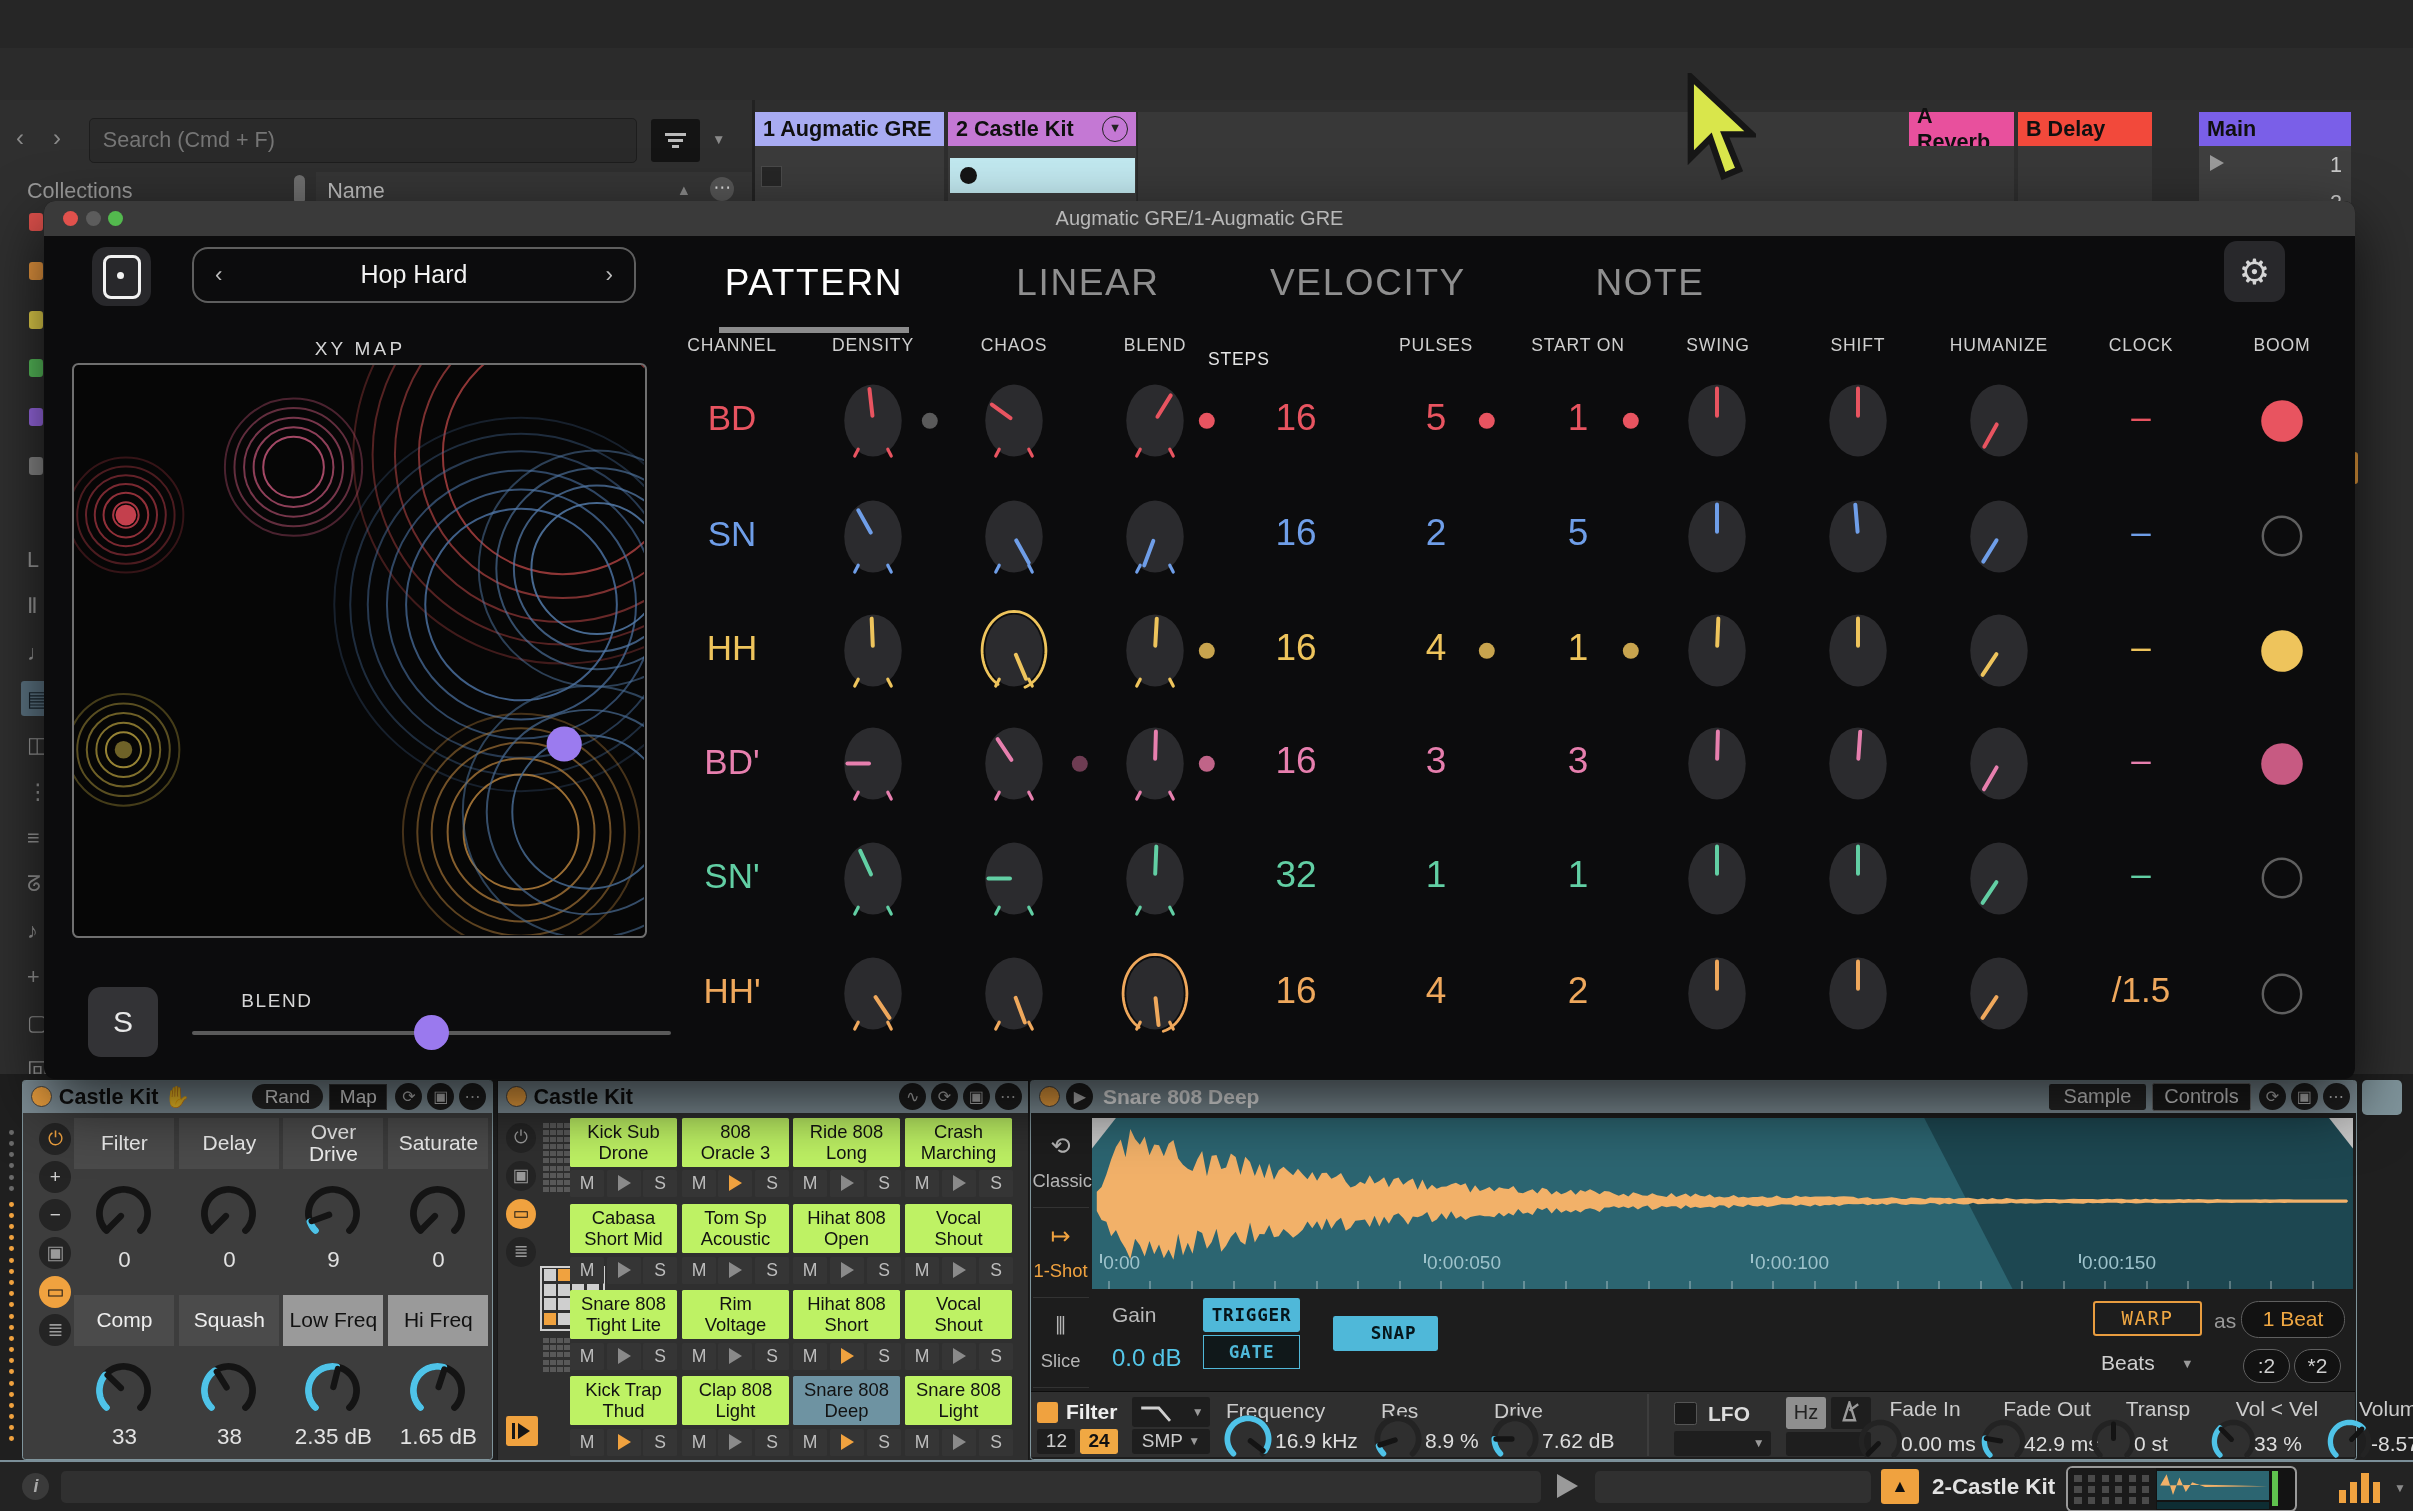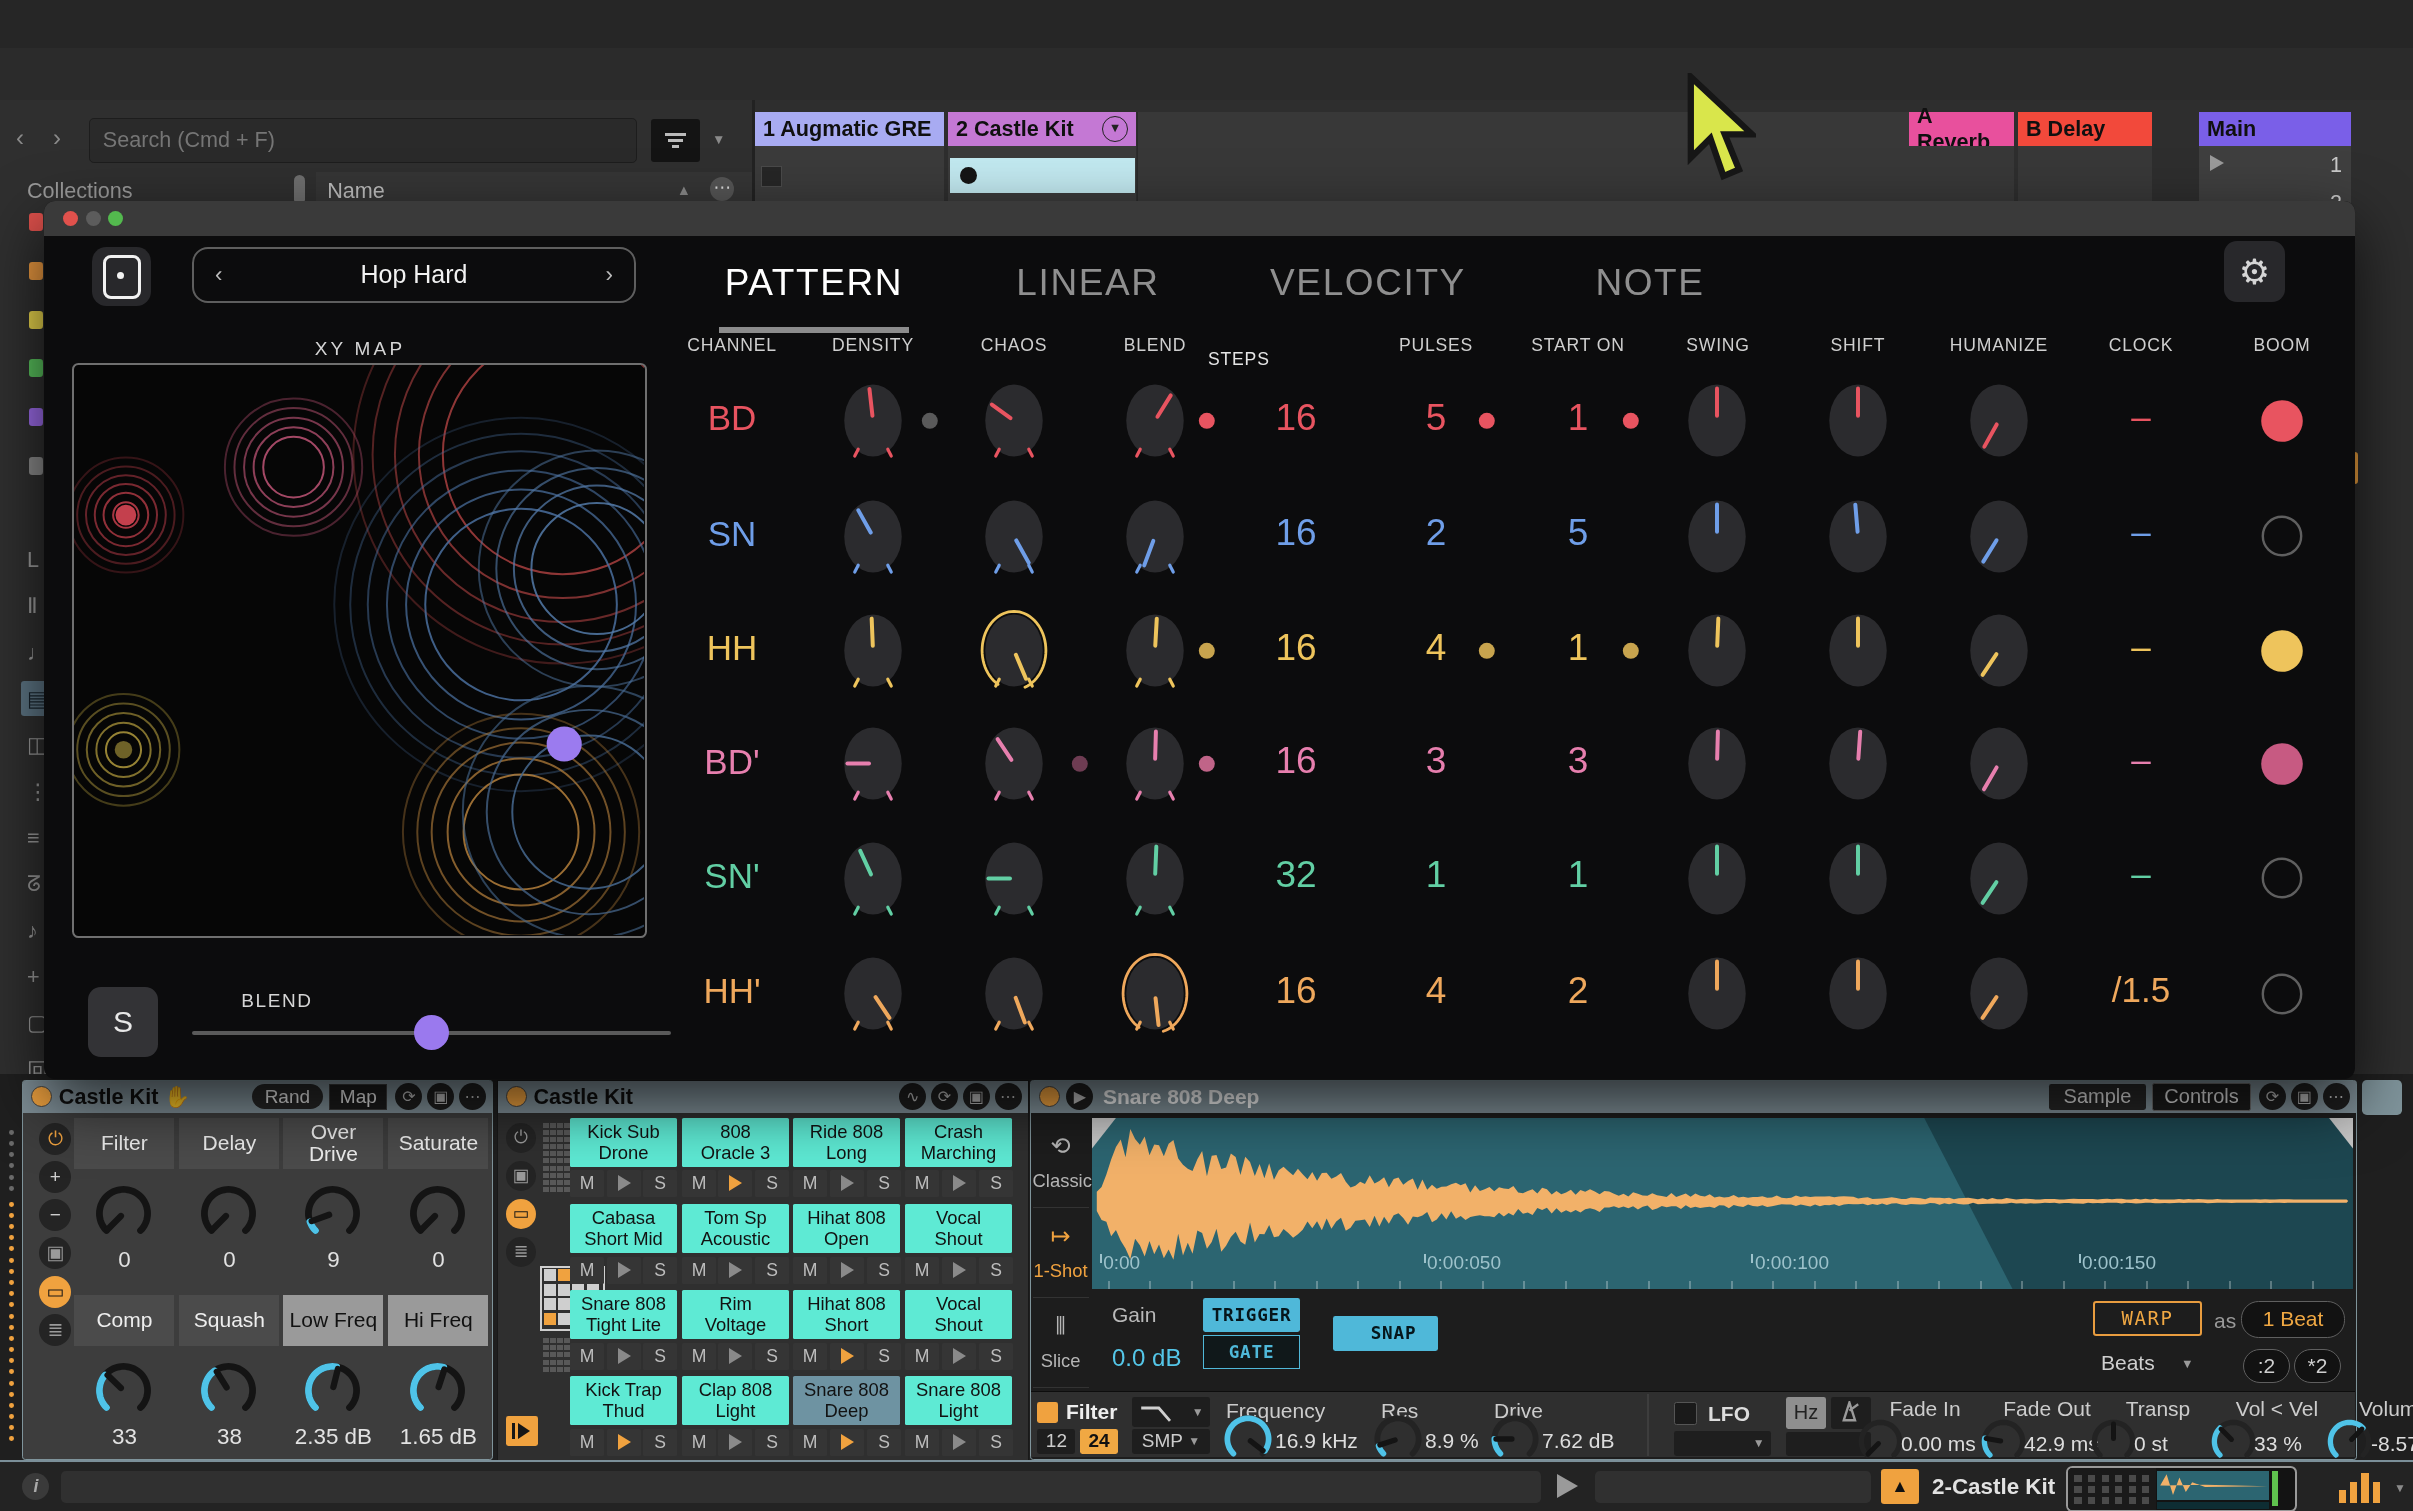--- a/index.html
+++ b/index.html
@@ -7,21 +7,21 @@
          font-family:"Liberation Sans",sans-serif;color:#c8c8c8;}
   .abs{position:absolute;}
   .ctr{display:flex;align-items:center;justify-content:center;}
   .tbox{background:#1d1d1d;color:#c9c9c9;font-size:21.6px;display:flex;align-items:center;justify-content:center;border-radius:2.4px;}
   .tl{width:15px;height:15px;border-radius:50%;}
   .hdrcell{font-weight:bold;color:#101010;font-size:21.6px;display:flex;align-items:center;padding:0 8px;box-sizing:border-box;}
   .icon-circ{width:27px;height:27px;border-radius:50%;background:#1e1e1e;color:#b9b9b9;display:flex;align-items:center;justify-content:center;font-size:16px;}
   .devhdr{background:#7e8e96;display:flex;align-items:center;}
   .devtitle{color:#0f0f0f;font-weight:bold;font-size:21.6px;margin-left:6.4px;}
   .led{width:19px;height:19px;border-radius:50%;background:#f0a23f;margin-left:8px;border:0.8px solid #444;}
-  .padname{background:#5eead4;color:#121212;font-size:18.4px;line-height:21px;text-align:center;display:flex;flex-direction:column;justify-content:center;border-radius:1.6px;}
+  .padname{background:#bef264;color:#121212;font-size:18.4px;line-height:21px;text-align:center;display:flex;flex-direction:column;justify-content:center;border-radius:1.6px;}
   .mrs{background:#353535;color:#bdbdbd;font-size:17.6px;display:flex;align-items:center;justify-content:center;border-radius:1.6px;}
   .tri{width:0;height:0;border-top:8.8px solid transparent;border-bottom:8.8px solid transparent;border-left:13.6px solid #8a8a8a;}
   .tri.orange{border-left-color:#f0a23f;}
   .cyanbtn{background:#4fb8d9;color:#06161b;font-weight:bold;font-size:17.6px;letter-spacing:0.8px;display:flex;align-items:center;justify-content:center;border-radius:2.4px;font-family:"DejaVu Sans Mono",monospace;}
   .pill{border:1.6px solid #5f5f5f;border-radius:17.6px;color:#cfcfcf;font-size:21px;display:flex;align-items:center;justify-content:center;background:#121212;}
   .num{font-family:"Liberation Sans",sans-serif;}
   input{outline:none;}
 </style>
 </head>
 <body>
@@ -877,20 +877,21 @@
       <div style="position:absolute;bottom:0;left:34px;width:7.2px;height:21px;background:#f0a23f;"></div>
     </div>
     <div class="abs" style="left:2394px;top:17.6px;color:#8a8a8a;font-size:12px;">▼</div>
   </div>
 
   <div class="abs" style="left:44px;top:201px;width:2311px;height:878px;background:#0c0c0d;border-radius:11.2px;box-shadow:0 24px 64px rgba(0,0,0,.7);z-index:5;">
     <div class="abs" style="left:0;top:0;width:100%;height:35px;background:#3a3a3a;border-radius:11.2px 11.2px 0 0;">
       <div class="abs tl" style="left:19px;top:10.4px;background:#e0514c;"></div>
       <div class="abs tl" style="left:42px;top:10.4px;background:#5c5c5c;"></div>
       <div class="abs tl" style="left:64px;top:10.4px;background:#53b94e;"></div>
+      <div class="abs" style="left:0;right:0;top:6.4px;text-align:center;font-size:20px;color:#b8b8b8;">Augmatic GRE/1-Augmatic GRE</div>
     </div>
 
     <div class="abs ctr" style="left:48px;top:46px;width:59px;height:59px;background:#28282b;border-radius:14.4px;">
       <div style="width:32px;height:38px;border:3.2px solid #f2f2f2;border-radius:8px;position:relative;">
         <div style="position:absolute;left:11.2px;top:14.4px;width:7.2px;height:7.2px;border-radius:50%;background:#f2f2f2;"></div>
       </div>
     </div>
     <div class="abs" style="left:148px;top:46px;width:444px;height:56px;border:2.4px solid #5e5e5e;border-radius:16px;box-sizing:border-box;">
       <span style="position:absolute;left:21px;top:12.8px;color:#bbb;font-size:22.4px;">‹</span>
       <span style="position:absolute;left:0;right:0;top:11.2px;text-align:center;color:#f2f2f2;font-size:25px;">Hop Hard</span>

